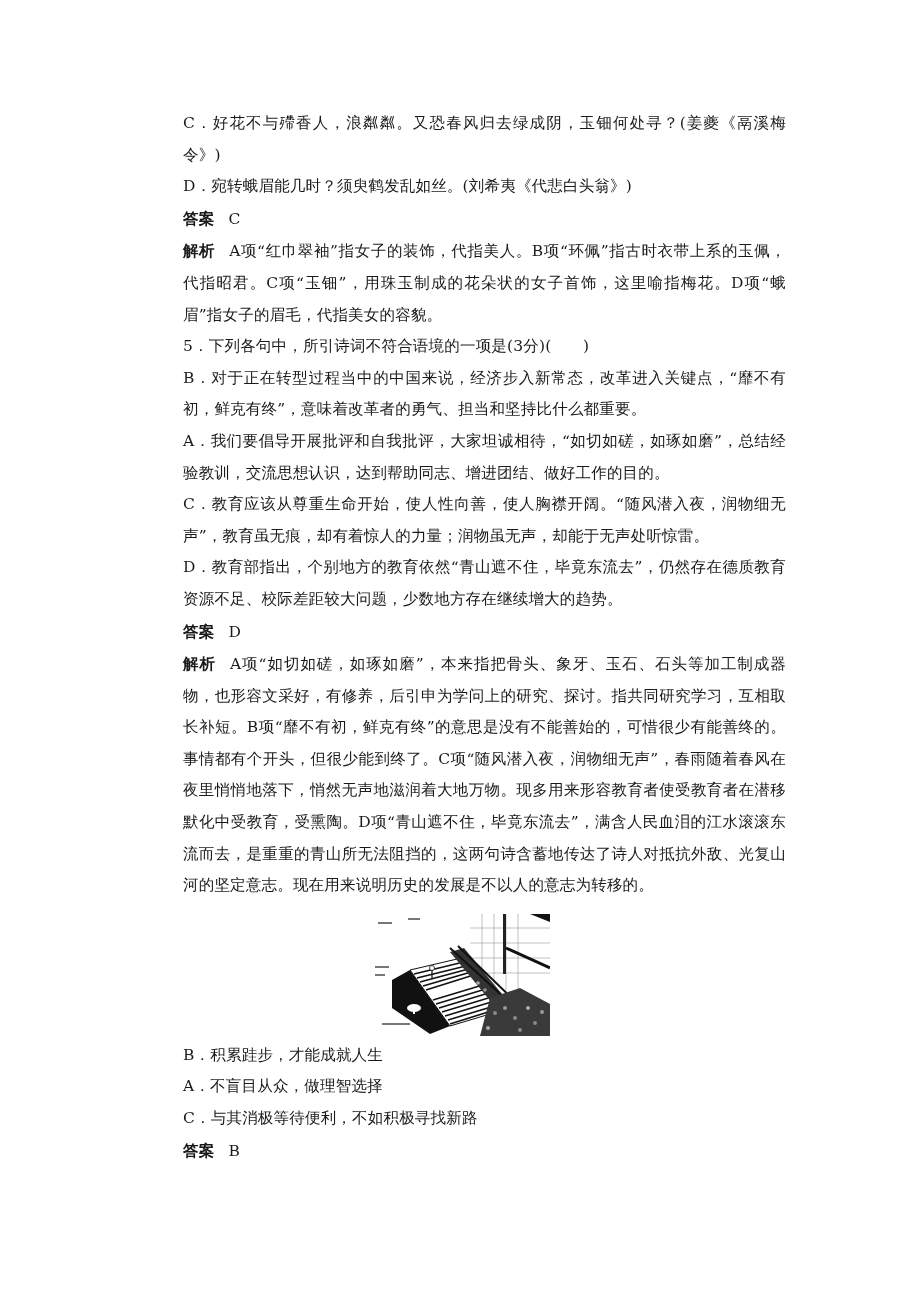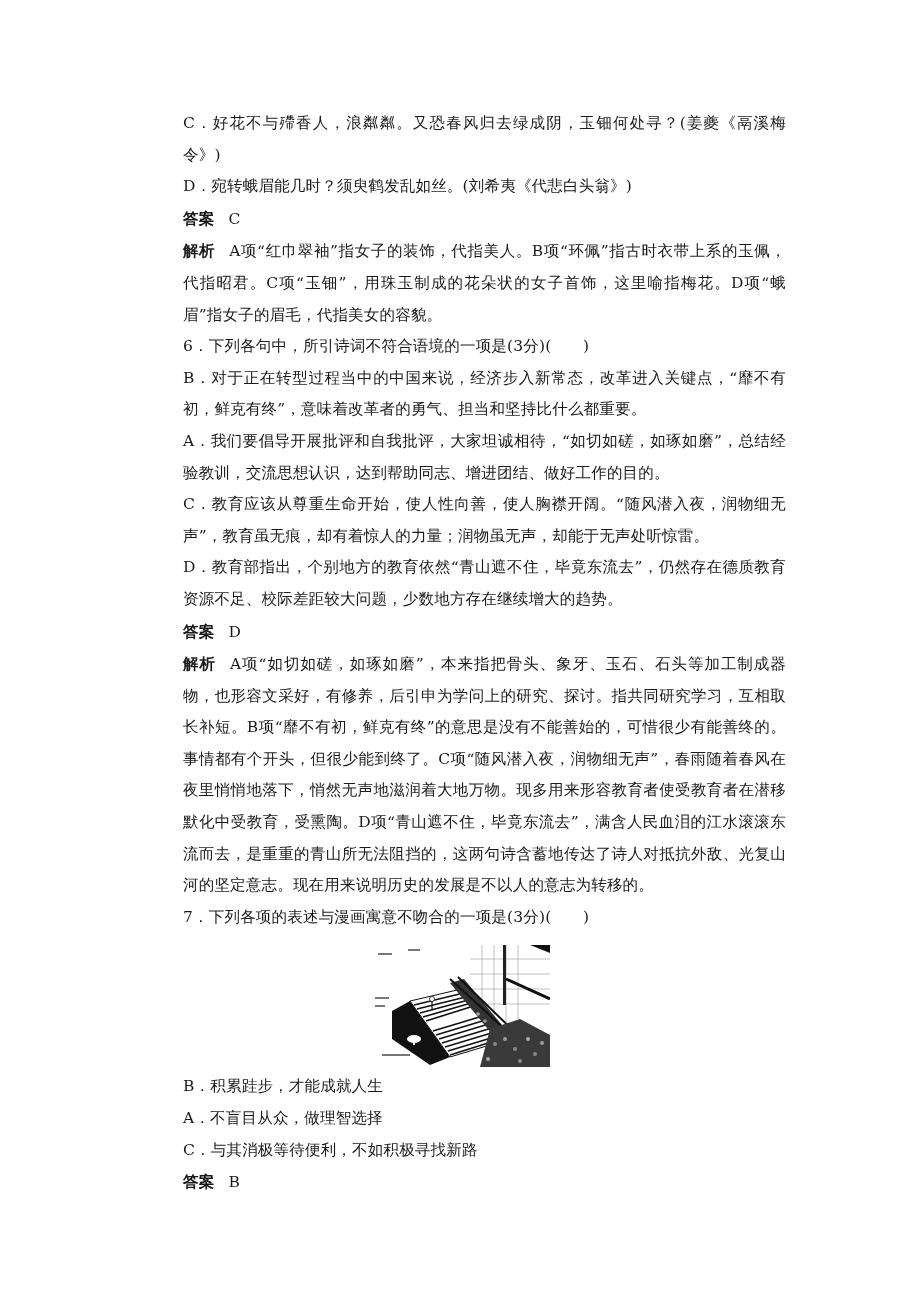--- a/index.html
+++ b/index.html
@@ -14,29 +14,28 @@
 </head>
 <body>
 
 <div class="page">
 
   <div class="para"><span>C．</span><span>好花不与殢香人，浪粼粼。又恐春风归去绿成阴，玉钿何处寻？(姜夔《鬲溪梅令》)</span></div>
   <div class="para"><span>D．</span><span>宛转蛾眉能几时？须臾鹤发乱如丝。(刘希夷《代悲白头翁》)</span></div>
   <div class="para"><span class="label">答案</span><span>C</span></div>
   <div class="para"><span class="label">解析</span><span>A项“红巾翠袖”指女子的装饰，代指美人。B项“环佩”指古时衣带上系的玉佩，代指昭君。C项“玉钿”，用珠玉制成的花朵状的女子首饰，这里喻指梅花。D项“蛾眉”指女子的眉毛，代指美女的容貌。</span></div>
 
-  <div class="para">6．下列各句中，所引诗词不符合语境的一项是(3分)(　　)</div>
+  <div class="para">5．下列各句中，所引诗词不符合语境的一项是(3分)(　　)</div>
   <div class="para"><span>B．</span><span>对于正在转型过程当中的中国来说，经济步入新常态，改革进入关键点，“靡不有初，鲜克有终”，意味着改革者的勇气、担当和坚持比什么都重要。</span></div>
   <div class="para"><span>A．</span><span>我们要倡导开展批评和自我批评，大家坦诚相待，“如切如磋，如琢如磨”，总结经验教训，交流思想认识，达到帮助同志、增进团结、做好工作的目的。</span></div>
   <div class="para"><span>C．</span><span>教育应该从尊重生命开始，使人性向善，使人胸襟开阔。“随风潜入夜，润物细无声”，教育虽无痕，却有着惊人的力量；润物虽无声，却能于无声处听惊雷。</span></div>
   <div class="para"><span>D．</span><span>教育部指出，个别地方的教育依然“青山遮不住，毕竟东流去”，仍然存在德质教育资源不足、校际差距较大问题，少数地方存在继续增大的趋势。</span></div>
   <div class="para"><span class="label">答案</span><span>D</span></div>
   <div class="para"><span class="label">解析</span><span>A项“如切如磋，如琢如磨”，本来指把骨头、象牙、玉石、石头等加工制成器物，也形容文采好，有修养，后引申为学问上的研究、探讨。指共同研究学习，互相取长补短。B项“靡不有初，鲜克有终”的意思是没有不能善始的，可惜很少有能善终的。事情都有个开头，但很少能到终了。C项“随风潜入夜，润物细无声”，春雨随着春风在夜里悄悄地落下，悄然无声地滋润着大地万物。现多用来形容教育者使受教育者在潜移默化中受教育，受熏陶。D项“青山遮不住，毕竟东流去”，满含人民血泪的江水滚滚东流而去，是重重的青山所无法阻挡的，这两句诗含蓄地传达了诗人对抵抗外敌、光复山河的坚定意志。现在用来说明历史的发展是不以人的意志为转移的。</span></div>
 
-  <div class="para">7．下列各项的表述与漫画寓意不吻合的一项是(3分)(　　)</div>
 
   <div class="figure" title="漫画：楼梯与自动扶梯，一人在楼梯上行走，扶梯旁拥挤">
     <svg width="180" height="128" viewBox="0 0 180 128">
 
       <g stroke="#999" stroke-width="0.6" fill="none">
         <line x1="112" y1="6" x2="112" y2="70"></line>
         <line x1="124" y1="6" x2="124" y2="80"></line>
         <line x1="136" y1="6" x2="136" y2="90"></line>
         <line x1="148" y1="6" x2="148" y2="95"></line>
         <line x1="100" y1="20" x2="180" y2="20"></line>

